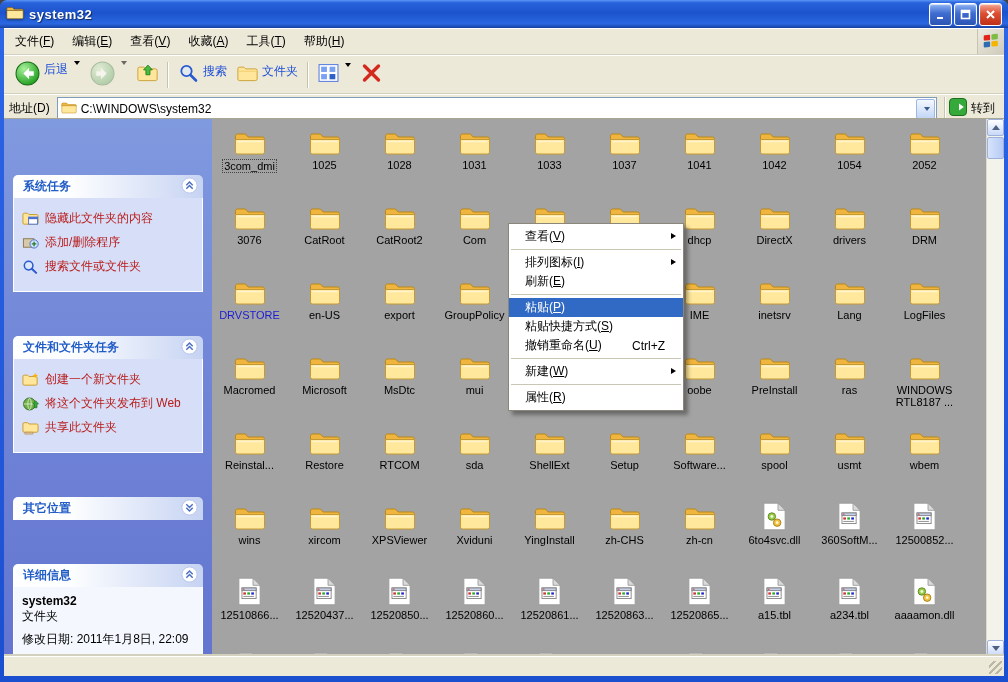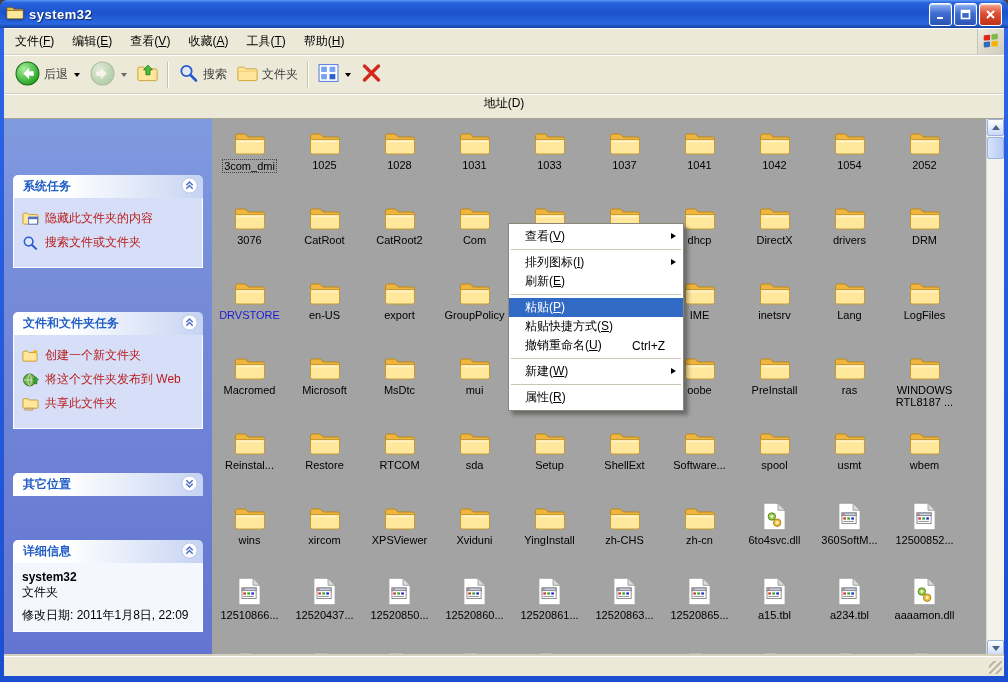--- a/index.html
+++ b/index.html
@@ -18,28 +18,28 @@
   
   .wbody{position:absolute;top:28px;left:4px;right:4px;bottom:6px;background:#ECE9D8;}
   
   .menubar{height:26px;display:flex;align-items:center;padding-left:2px;border-bottom:1px solid #D4D0BE;box-shadow:0 1px 0 #fff inset;}
   .mi{padding:21px 9px;font-size:12px;color:#000;}
   .winlogo{margin-left:auto;width:26px;height:25px;border-left:1px solid #C6C3AE;display:flex;align-items:center;justify-content:center;
     background:linear-gradient(135deg,#EDEAE0,#CFCBBB);}
   .winlogo svg{width:20px;height:20px;}
   
   .toolbar{height:37px;display:flex;align-items:center;padding-left:6px;border-top:1px solid #fff;border-bottom:1px solid #D4D0BE;}
-  .tool{display:flex;align-items:center;gap:4px;padding:3px 5px;font-size:12px;color:#404040;}
+  .tool{display:flex;gap:4px;padding:3px 5px;font-size:12px;color:#1d4ed8;}
   .tool.disabled{opacity:.55;}
   .navc svg{width:25px;height:25px;}
   .ticon svg{width:21px;height:20px;}
   .caret{width:0;height:0;border-left:3px solid transparent;border-right:3px solid transparent;border-top:4px solid #000;margin-left:2px;}
   .tsep{width:1px;height:26px;background:#C6C3AE;border-right:1px solid #fff;margin:0 4px;}
   
-  .addressbar{height:27px;display:flex;align-items:center;padding:0 5px;gap:7px;border-top:1px solid #fff;font-size:12px;flex-direction:column;}
+  .addressbar{height:27px;display:flex;align-items:center;padding:0 5px;gap:7px;border-top:1px solid #fff;font-size:12px;}
   .addr-combo{flex:1;height:22px;background:#fff;border:1px solid #7F9DB9;display:flex;align-items:center;padding-left:3px;gap:4px;position:relative;}
   .addr-combo svg{width:16px;height:13px;}
   .addr-text{font-size:12px;color:#000;}
   .addr-dd{position:absolute;right:1px;top:1px;bottom:1px;width:17px;border:1px solid #9EB6E4;border-radius:2px;
     background:linear-gradient(180deg,#F4F8FE,#C3D6F6);display:flex;align-items:center;justify-content:center;}
   .addr-dd .caret{border-top-color:#3C5A8C;}
   .go{display:flex;align-items:center;gap:4px;padding:0 4px;font-size:12px;border-left:1px solid #C6C3AE;box-shadow:1px 0 0 #fff inset;height:24px;}
   .go svg{width:18px;height:18px;}
   
   .main{position:absolute;top:90px;left:0;right:0;bottom:19px;display:flex;border-top:1px solid #A9A593;}
@@ -242,20 +242,28 @@
             <div class="pbody">
               <div class="plink">
                 <span class="plic"><svg viewBox="0 0 18 15">
                     <path d="M1 3.2c0-.8.5-1.3 1.3-1.3h3.6l1.4 1.4h8.4c.8 0 1.3.5 1.3 1.3v7.6c0 .8-.5 1.3-1.3 1.3H2.3c-.8 0-1.3-.5-1.3-1.3V3.2z" fill="#FFE69A" stroke="#C99A2C"></path>
                     <rect x="7" y="6" width="9.5" height="7.5" fill="#fff" stroke="#4A6FD0"></rect>
                     <rect x="7" y="6" width="9.5" height="2.2" fill="#4A6FD0"></rect>
                   </svg></span>
                 <span class="plbl">隐藏此文件夹的内容</span>
               </div>
               <div class="plink">
+                <span class="plic"><svg viewBox="0 0 18 15">
+                    <rect x="1.5" y="3.5" width="11" height="9" fill="#D8C9A8" stroke="#8A7A52"></rect>
+                    <circle cx="12.8" cy="9" r="4.4" fill="#CFE2F8" stroke="#4A6FD0"></circle>
+                    <path d="M12.8 6.6v4.8M10.4 9h4.8" stroke="#2A7A2A" stroke-width="1.4"></path>
+                  </svg></span>
+                <span class="plbl">添加/删除程序</span>
+              </div>
+              <div class="plink">
                 <span class="plic"><svg viewBox="0 0 18 16">
                     <circle cx="7" cy="7" r="4.6" fill="#DDEBFB" fill-opacity=".6" stroke="#2A5AD0" stroke-width="1.6"></circle>
                     <path d="M10.4 10.4l4.6 4.4" stroke="#2A5AD0" stroke-width="2.2" stroke-linecap="round"></path>
                   </svg></span>
                 <span class="plbl">搜索文件或文件夹</span>
               </div>
             </div>
           </div>
           <div class="panel">
             <div class="phead">
@@ -757,31 +765,31 @@
               <span class="flbl">sda</span>
             </div>
             <div class="fitem">
               <span class="fic ic-folder">
                 <svg viewBox="0 0 32 26">
                   <path d="M1.5 6.2C1.5 4.9 2.4 4 3.7 4h7.6l2.9 3h14.1c1.3 0 2.2.9 2.2 2.2v.8H1.5V6.2z" fill="#EFB53F" stroke="#B98718"></path>
                   <path d="M1.5 9.5h29v12.3c0 1.3-.9 2.2-2.2 2.2H3.7c-1.3 0-2.2-.9-2.2-2.2V9.5z" fill="#FFE79B" stroke="#C59A33"></path>
                   <path d="M3.5 11.5h25" stroke="#FFF3CF" stroke-width="1.5"></path>
                 </svg>
               </span>
+              <span class="flbl">ShellExt</span>
+            </div>
+            <div class="fitem">
+              <span class="fic ic-folder">
+                <svg viewBox="0 0 32 26">
+                  <path d="M1.5 6.2C1.5 4.9 2.4 4 3.7 4h7.6l2.9 3h14.1c1.3 0 2.2.9 2.2 2.2v.8H1.5V6.2z" fill="#EFB53F" stroke="#B98718"></path>
+                  <path d="M1.5 9.5h29v12.3c0 1.3-.9 2.2-2.2 2.2H3.7c-1.3 0-2.2-.9-2.2-2.2V9.5z" fill="#FFE79B" stroke="#C59A33"></path>
+                  <path d="M3.5 11.5h25" stroke="#FFF3CF" stroke-width="1.5"></path>
+                </svg>
+              </span>
               <span class="flbl">Setup</span>
-            </div>
-            <div class="fitem">
-              <span class="fic ic-folder">
-                <svg viewBox="0 0 32 26">
-                  <path d="M1.5 6.2C1.5 4.9 2.4 4 3.7 4h7.6l2.9 3h14.1c1.3 0 2.2.9 2.2 2.2v.8H1.5V6.2z" fill="#EFB53F" stroke="#B98718"></path>
-                  <path d="M1.5 9.5h29v12.3c0 1.3-.9 2.2-2.2 2.2H3.7c-1.3 0-2.2-.9-2.2-2.2V9.5z" fill="#FFE79B" stroke="#C59A33"></path>
-                  <path d="M3.5 11.5h25" stroke="#FFF3CF" stroke-width="1.5"></path>
-                </svg>
-              </span>
-              <span class="flbl">ShellExt</span>
             </div>
             <div class="fitem">
               <span class="fic ic-folder">
                 <svg viewBox="0 0 32 26">
                   <path d="M1.5 6.2C1.5 4.9 2.4 4 3.7 4h7.6l2.9 3h14.1c1.3 0 2.2.9 2.2 2.2v.8H1.5V6.2z" fill="#EFB53F" stroke="#B98718"></path>
                   <path d="M1.5 9.5h29v12.3c0 1.3-.9 2.2-2.2 2.2H3.7c-1.3 0-2.2-.9-2.2-2.2V9.5z" fill="#FFE79B" stroke="#C59A33"></path>
                   <path d="M3.5 11.5h25" stroke="#FFF3CF" stroke-width="1.5"></path>
                 </svg>
               </span>
               <span class="flbl">Software...</span>

